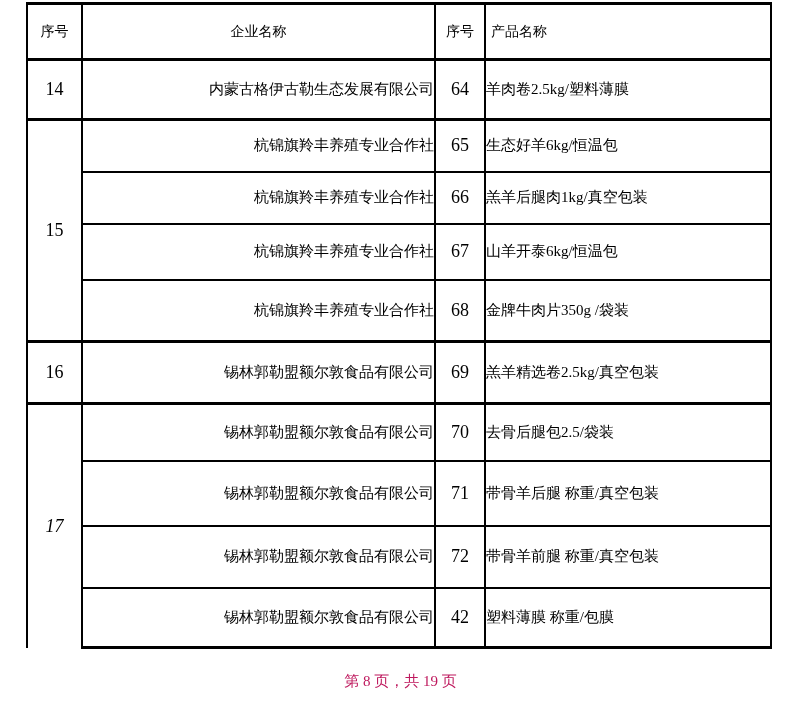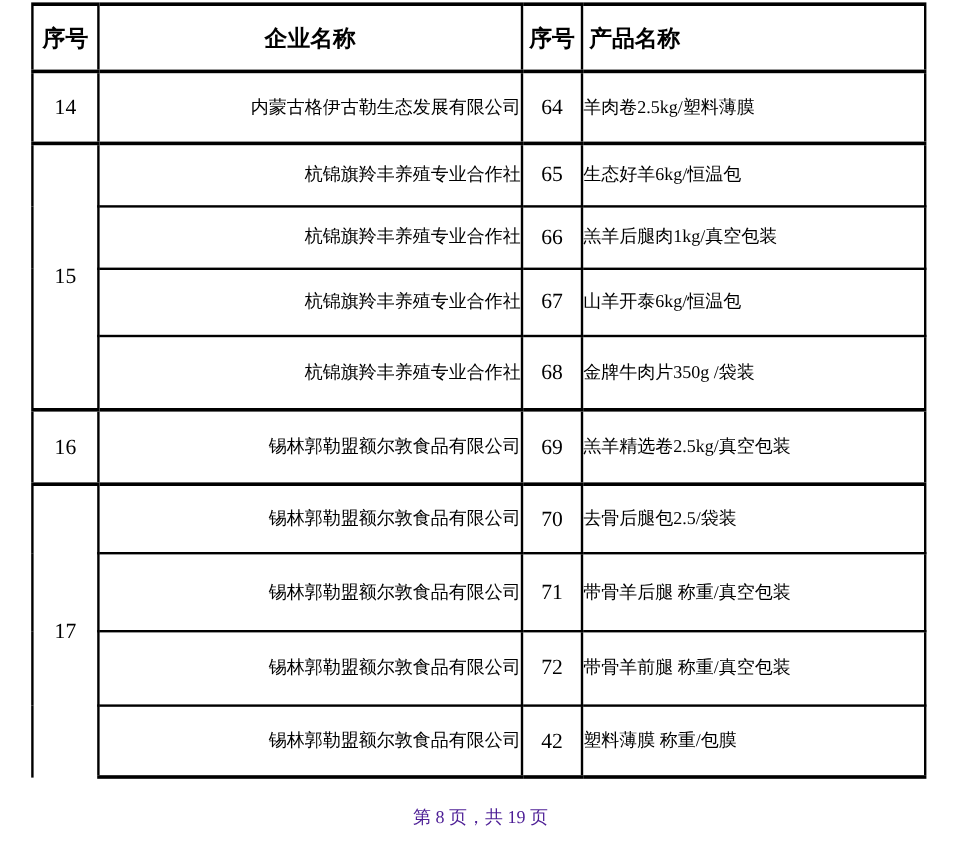--- a/index.html
+++ b/index.html
@@ -26,41 +26,42 @@
   .doc-table td, .doc-table th {
     border: 2px solid #000000;
     padding: 0;
     vertical-align: middle;
     overflow: hidden;
     white-space: nowrap;
   }
   .doc-table thead th {
     border-top: 3px solid #000000;
     border-bottom: 3px solid #000000;
-    font-weight: bold;
-    font-size: 19px;
+    font-weight: normal;
+    font-size: 14px;
   }
   tr.gsep > td {
     border-top: 3px solid #000000;
   }
   tr.last-row > td {
     border-bottom: 3px solid #000000;
   }
   .col-no { width: 55px; }
   .col-company { width: 353px; }
   .col-pno { width: 50px; }
   .col-product { width: 286px; }
   .cell-no {
     text-align: center;
     font-size: 18px;
   }
   .cell-no-open {
     border-bottom: none !important;
     vertical-align: bottom;
     padding-bottom: 44px;
+    font-style: italic;
   }
   .cell-text {
     text-align: right;
     font-size: 15px;
     padding-left: 8px;
   }
   .cell-product {
     text-align: left;
     font-size: 15px;
     padding-left: 6px;
@@ -72,21 +73,21 @@
   th.h-center {
     text-align: center;
   }
   .page-footer {
     position: absolute;
     left: 0;
     top: 672px;
     width: 100%;
     text-align: center;
     font-size: 15px;
-    color: #4c1d95;
+    color: #be185d;
   }
 </style>
 </head>
 <body>
 
 <table class="doc-table">
   <colgroup>
     <col class="col-no">
     <col class="col-company">
     <col class="col-pno">

